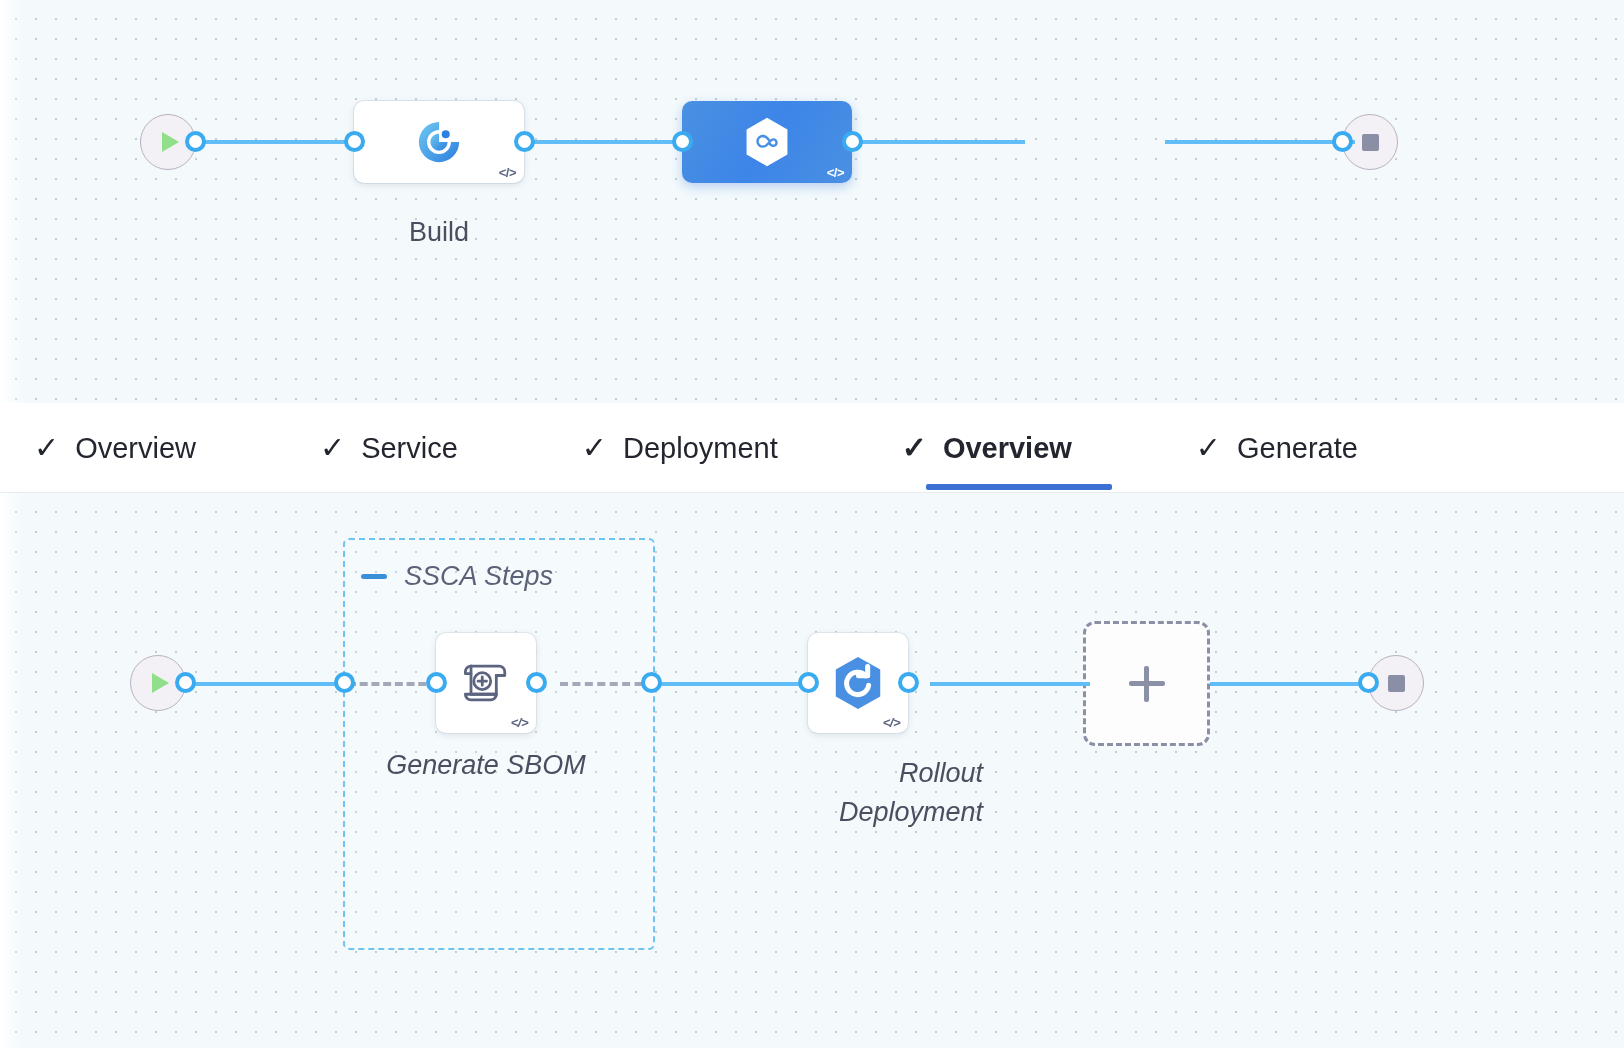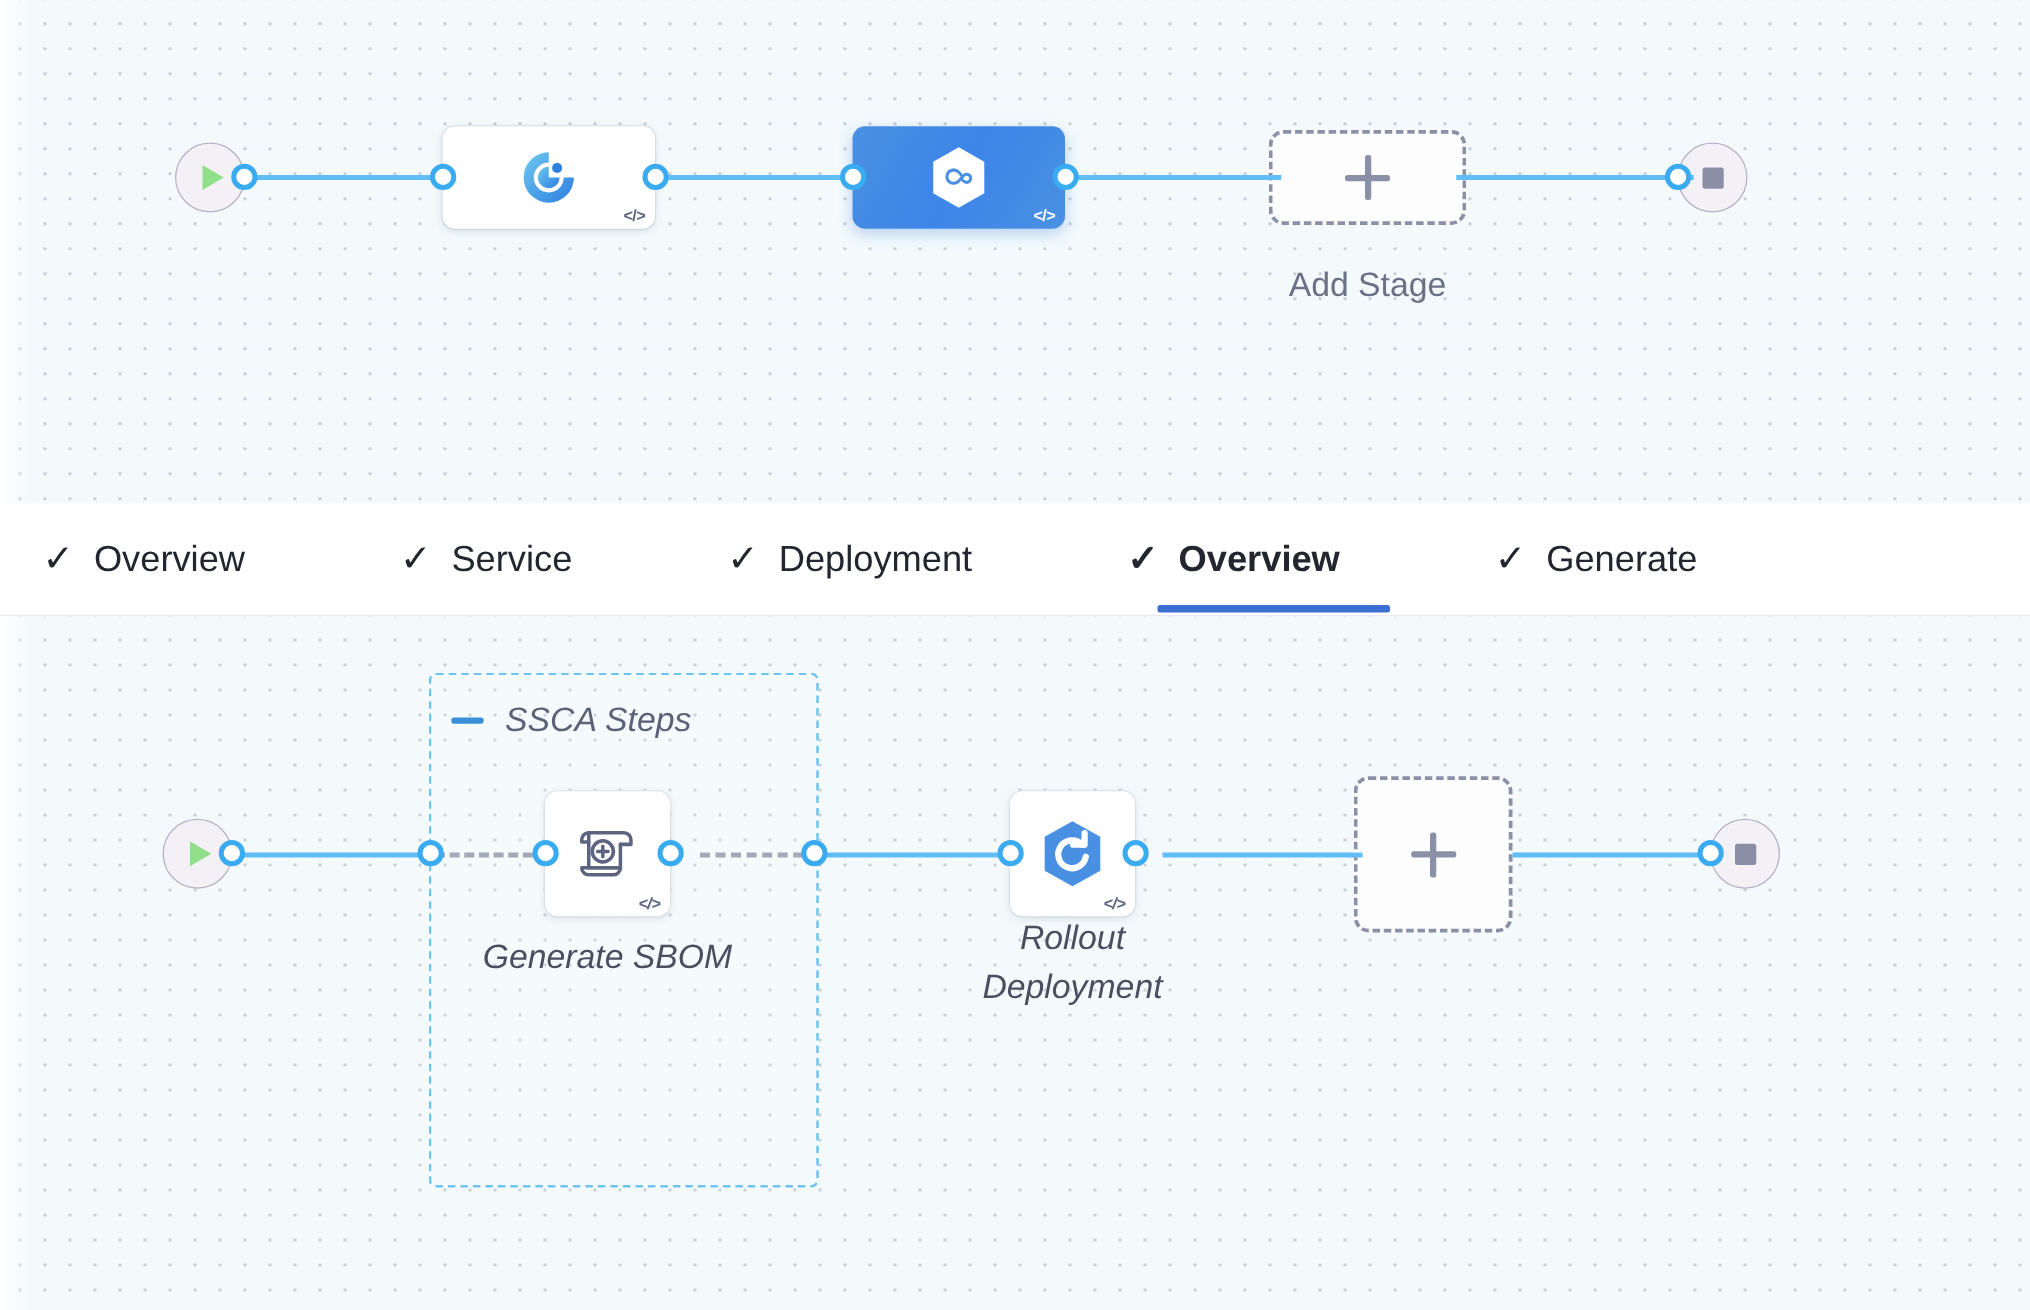--- a/index.html
+++ b/index.html
@@ -167,42 +167,36 @@
           </defs>
           <path d="M24 3a21 21 0 1 0 21 21h-8.5A12.5 12.5 0 1 1 24 11.5z" fill="url(#bg1)"></path>
           <path d="M24 15a9 9 0 1 0 9 9h-9z" fill="url(#bg1)"></path>
           <circle cx="31" cy="16" r="6.4" fill="#ffffff"></circle>
           <circle cx="31" cy="16" r="4.2" fill="#2d7fe0"></circle>
         </svg>
         <span class="code-badge">&lt;/&gt;</span>
       </div>
       <div class="port" style="left:-10px; top:30px;"></div>
       <div class="port" style="left:160px; top:30px;"></div>
+      <div class="node-label" style="left:-15px; top:112px; width:200px;">Build</div>
     </div>
 
     <div class="node" style="left:682px; top:101px;">
       <div class="stage-card selected">
         <svg width="50" height="52" viewBox="0 0 52 56">
           <path d="M26 2 48 14.5v27L26 54 4 41.5v-27z" fill="#ffffff"></path>
           <path d="M21.5 21.5a5.7 5.7 0 1 0 0 11.5c3.6 0 5.2-2.4 6.5-4.2 1.4-1.9 2.6-3.6 4.8-3.6a3.5 3.5 0 1 1 0 7c-2.2 0-3.4-1.7-4.8-3.6" fill="none" stroke="#4a90e2" stroke-width="2.6" stroke-linecap="round"></path>
           <path d="M21.5 21.5c3.6 0 5.2 2.4 6.5 4.2" fill="none" stroke="#4a90e2" stroke-width="2.6" stroke-linecap="round"></path>
         </svg>
         <span class="code-badge">&lt;/&gt;</span>
       </div>
       <div class="port" style="left:-10px; top:30px;"></div>
       <div class="port" style="left:160px; top:30px;"></div>
     </div>
 
-    <div class="node" style="left:1015px; top:104px;">
-      <div class="add-box" style="width:158px; height:76px; position:relative;">
-        <div class="plus-h"></div>
-        <div class="plus-v"></div>
-      </div>
-      <div class="node-label muted" style="left:-21px; top:105px; width:200px;">Add Stage</div>
-    </div>
 
     <div class="node" style="left:1342px; top:114px;">
       <div class="terminal">
         <div class="sq-stop"></div>
       </div>
       <div class="port" style="left:-10px; top:17px;"></div>
     </div>
   </div>
 
   <div id="tabbar">
@@ -276,21 +270,21 @@
       <div class="step-card">
         <svg width="58" height="58" viewBox="0 0 60 60">
           <path d="M30 3 53 16v28L30 57 7 44V16z" fill="#4a90e2"></path>
           <path d="M38 22.5a11.5 11.5 0 1 0 3 10" fill="none" stroke="#ffffff" stroke-width="5.2" stroke-linecap="round"></path>
           <path d="M30.5 22.5H40v-9.5" fill="none" stroke="#ffffff" stroke-width="5.2" stroke-linecap="round" stroke-linejoin="round"></path>
         </svg>
         <span class="code-badge">&lt;/&gt;</span>
       </div>
       <div class="port" style="left:-10px; top:39px;"></div>
       <div class="port" style="left:90px; top:39px;"></div>
-      <div class="node-label" style="left:-75px; top:98px; width:250px;">Rollout
+      <div class="node-label" style="left:-75px; top:121px; width:250px;text-align:right;">Rollout
 Deployment</div>
     </div>
 
     <div class="node" style="left:1083px; top:128px;">
       <div class="add-box" style="width:127px; height:125px; position:relative;">
         <div class="plus-h"></div>
         <div class="plus-v"></div>
       </div>
     </div>
 

